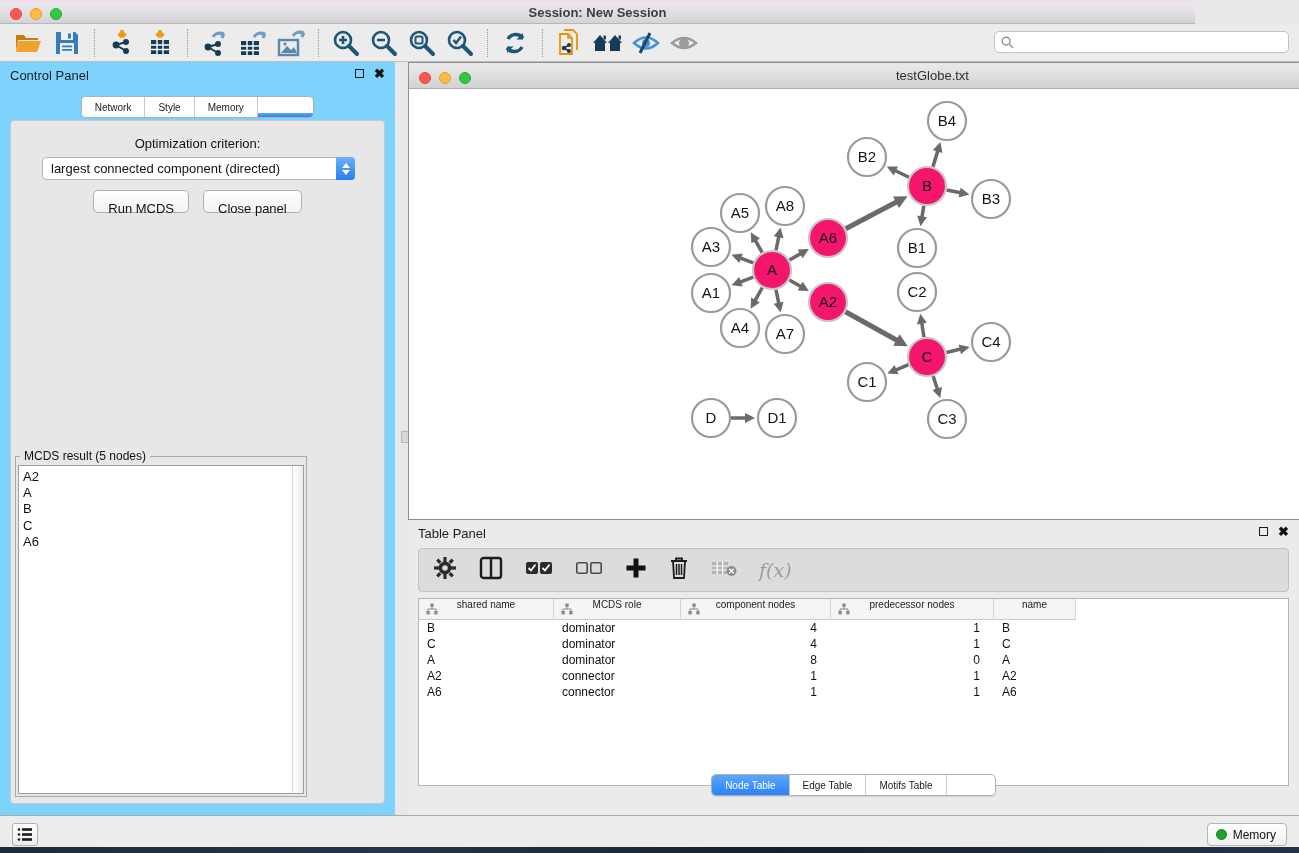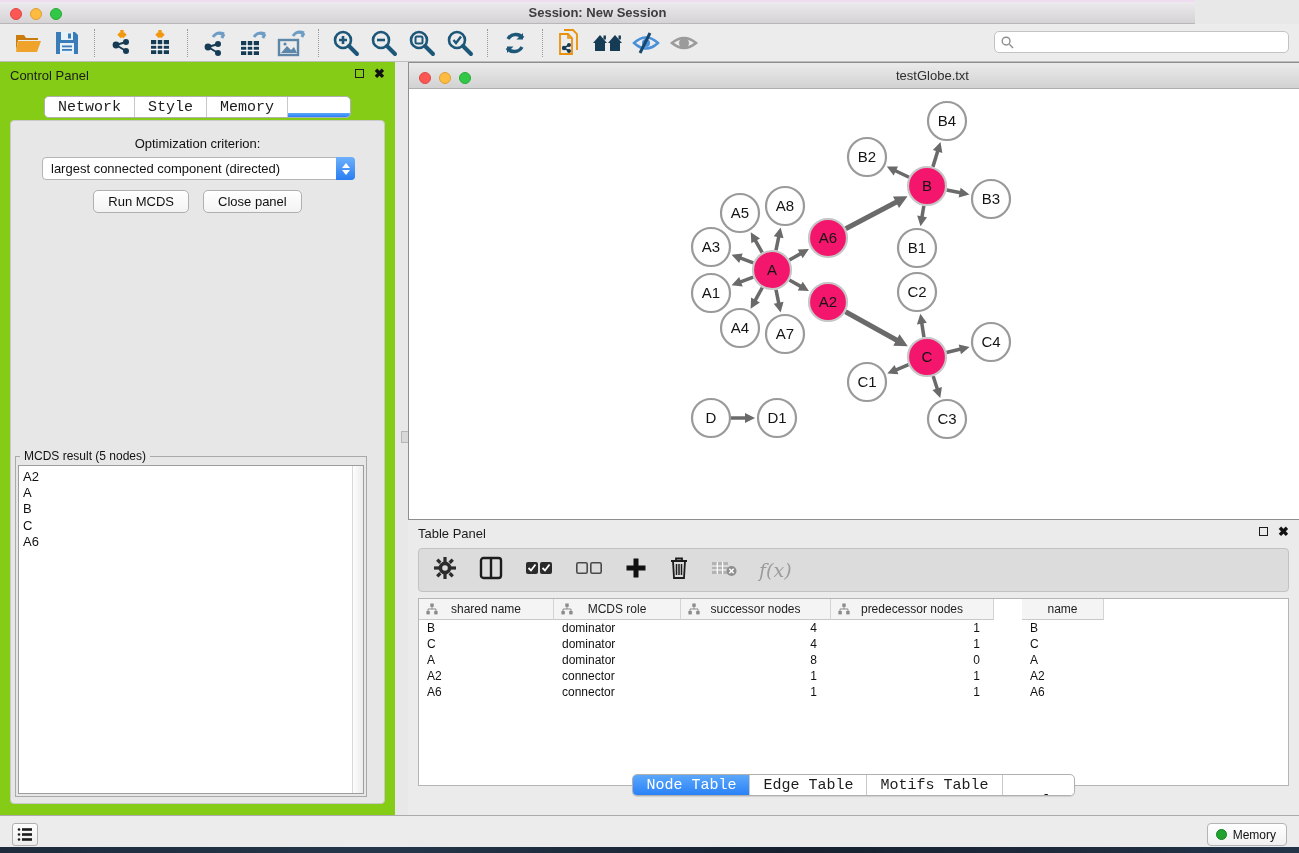--- a/index.html
+++ b/index.html
@@ -37,30 +37,30 @@
     position:absolute; right:10px; top:7px; width:295px; height:22px;
     background:#fff; border:1px solid #c3c3c3; border-radius:5px;
     display:flex; align-items:center; padding:0 6px;
   }
   .search-field input {
     border:none; outline:none; flex:1; font-size:12px; font-family:"Liberation Sans",sans-serif;
     background:transparent; margin-left:4px;
   }
 
   
-  .control-panel { top:62px; left:0; width:395px; height:753px; background:#84cc16; }
+  .control-panel { top:62px; left:0; width:395px; height:753px; background:#7dd3fc; }
   .panel-header { height:26px; padding:6px 10px 0 10px; font-size:13px; color:#1c1c1c; position:relative; }
   .panel-ctls { position:absolute; right:10px; top:7px; display:flex; gap:10px; align-items:center; }
   .float-box { width:9px; height:9px; border:1.5px solid #1c1c1c; display:inline-block; background:transparent; }
   .close-x { font-size:13px; font-weight:bold; color:#111; line-height:9px; }
 
   .seg { display:inline-flex; border:1px solid #b0b0b0; border-radius:5px; overflow:hidden; background:#fff; height:22px; }
   .seg .seg-btn {
-    font-size:15px; color:#1c1c1c; padding:2px 13px; background:#fff;
-    border:none; border-right:1px solid #c9c9c9; line-height:17px; font-family:Liberation Mono, monospace;
+    font-size:10px; color:#1c1c1c; padding:2px 13px; background:#fff;
+    border:none; border-right:1px solid #c9c9c9; line-height:17px; font-family:Liberation Sans, sans-serif;
   }
   .seg .seg-btn:last-child { border-right:none;margin-top:16px; }
   .seg .seg-btn.active { background:linear-gradient(#5ba7fa,#2a82f8); color:#fff; }
 
   .cp-tabs { top:34px; left:0; width:395px; text-align:center; }
   .cp-body {
     top:58px; left:10px; width:375px; height:684px;
     background:#e7e7e7; border:1px solid #c9c9c9; border-radius:4px;
   }
   .opt-label { top:15px; width:100%; text-align:center; font-size:13px; color:#111; }
@@ -72,26 +72,26 @@
   .dd-spin {
     width:19px; height:23px; margin:-1px -1px -1px 0; border-radius:0 4px 4px 0;
     background:linear-gradient(#6db1fb,#2a7df2); display:flex; flex-direction:column;
     align-items:center; justify-content:center; gap:2px;
   }
   .dd-up   { width:0; height:0; border-left:4px solid transparent; border-right:4px solid transparent; border-bottom:5px solid #fff; }
   .dd-down { width:0; height:0; border-left:4px solid transparent; border-right:4px solid transparent; border-top:5px solid #fff; }
   .btn-row { top:69px; width:100%; display:flex; justify-content:center; gap:14px; }
   .mac-btn {
     font-size:13px; color:#111; background:linear-gradient(#ffffff,#f3f3f3);
-    border:1px solid #b0b0b0; border-radius:5px; padding:3px 14px; height:23px; line-height:15px;
+    border:1px solid #b0b0b0; border-radius:5px; padding:10px 14px; height:23px; line-height:15px;
     font-family:"Liberation Sans",sans-serif;
   }
 
   .fieldset {
-    top:335px; left:4px; width:352px; height:341px;
+    top:335px; left:4px; width:292px; height:341px;
     border:1px solid #a9a9a9; position:absolute;
   }
   .fieldset .legend {
     position:absolute; top:-8px; left:4px; background:#e7e7e7; padding:0 4px;
     font-size:12px; color:#111;
   }
   .result-list {
     position:absolute; top:8px; left:2px; right:2px; bottom:2px; background:#fff;
     border:1px solid #9d9d9d; font-size:13px; color:#111; padding:3px 0 0 4px; overflow:hidden;
   }
@@ -123,29 +123,29 @@
     display:flex; align-items:center; padding-left:14px; gap:22px;
   }
   .fx { font-family:"DejaVu Serif", serif; font-style:italic; font-size:19px; color:#9b9b9b; }
   .tp-table {
     position:absolute; top:78px; left:10px; width:871px; height:188px;
     background:#fff; border:1px solid #b5b5b5;
   }
   .t-head { display:flex; height:21px; }
   .t-hcell {
     background:#f4f4f4; border-right:1px solid #d4d4d4; border-bottom:1px solid #c9c9c9;
-    font-size:12px; color:#222; display:flex; align-items:center; justify-content:center;
+    font-size:10px; color:#222; display:flex; justify-content:center;
     position:relative; flex:0 0 auto;
   }
   .t-hcell .h-icon { position:absolute; left:7px; top:4px; }
   .t-row { display:flex; height:16px; }
   .t-cell { font-size:12px; color:#111; flex:0 0 auto; padding:1px 8px 0 8px;
     white-space:nowrap; overflow:hidden; }
   .t-cell.num { text-align:right; padding-right:14px; }
-  .c0 { width:135px; } .c1 { width:127px; } .c2 { width:150px; } .c3 { width:163px; } .c4 { width:82px;margin-left:28px; }
+  .c0 { width:135px; } .c1 { width:127px; } .c2 { width:150px; } .c3 { width:163px; } .c4 { width:82px; }
 
   .tp-tabs { position:absolute; top:254px; left:0; width:891px; text-align:center; }
   .tp-tabs .seg { box-shadow:0 1px 1px rgba(0,0,0,0.12); }
 
   
   .statusbar {
     top:815px; left:0; width:1299px; height:32px; background:#ececec;
     border-top:1px solid #ababab;
   }
   .list-btn {
@@ -644,21 +644,21 @@
         </svg>
         <span>MCDS role</span>
       </div>
       <div class="t-hcell c2">
         <svg class="h-icon" width="12" height="12" viewBox="0 0 12 12">
           <rect x="4.3" y="0.5" width="3.4" height="3.4" fill="#8a8a8a"></rect>
           <path d="M6 4 V6 M2 6 H10 M2 6 V8 M10 6 V8" stroke="#8a8a8a" stroke-width="1"></path>
           <rect x="0.4" y="8" width="3.4" height="3.4" fill="#8a8a8a"></rect>
           <rect x="8.2" y="8" width="3.4" height="3.4" fill="#8a8a8a"></rect>
         </svg>
-        <span>successor nodes</span>
+        <span>component nodes</span>
       </div>
       <div class="t-hcell c3">
         <svg class="h-icon" width="12" height="12" viewBox="0 0 12 12">
           <rect x="4.3" y="0.5" width="3.4" height="3.4" fill="#8a8a8a"></rect>
           <path d="M6 4 V6 M2 6 H10 M2 6 V8 M10 6 V8" stroke="#8a8a8a" stroke-width="1"></path>
           <rect x="0.4" y="8" width="3.4" height="3.4" fill="#8a8a8a"></rect>
           <rect x="8.2" y="8" width="3.4" height="3.4" fill="#8a8a8a"></rect>
         </svg>
         <span>predecessor nodes</span>
       </div>

